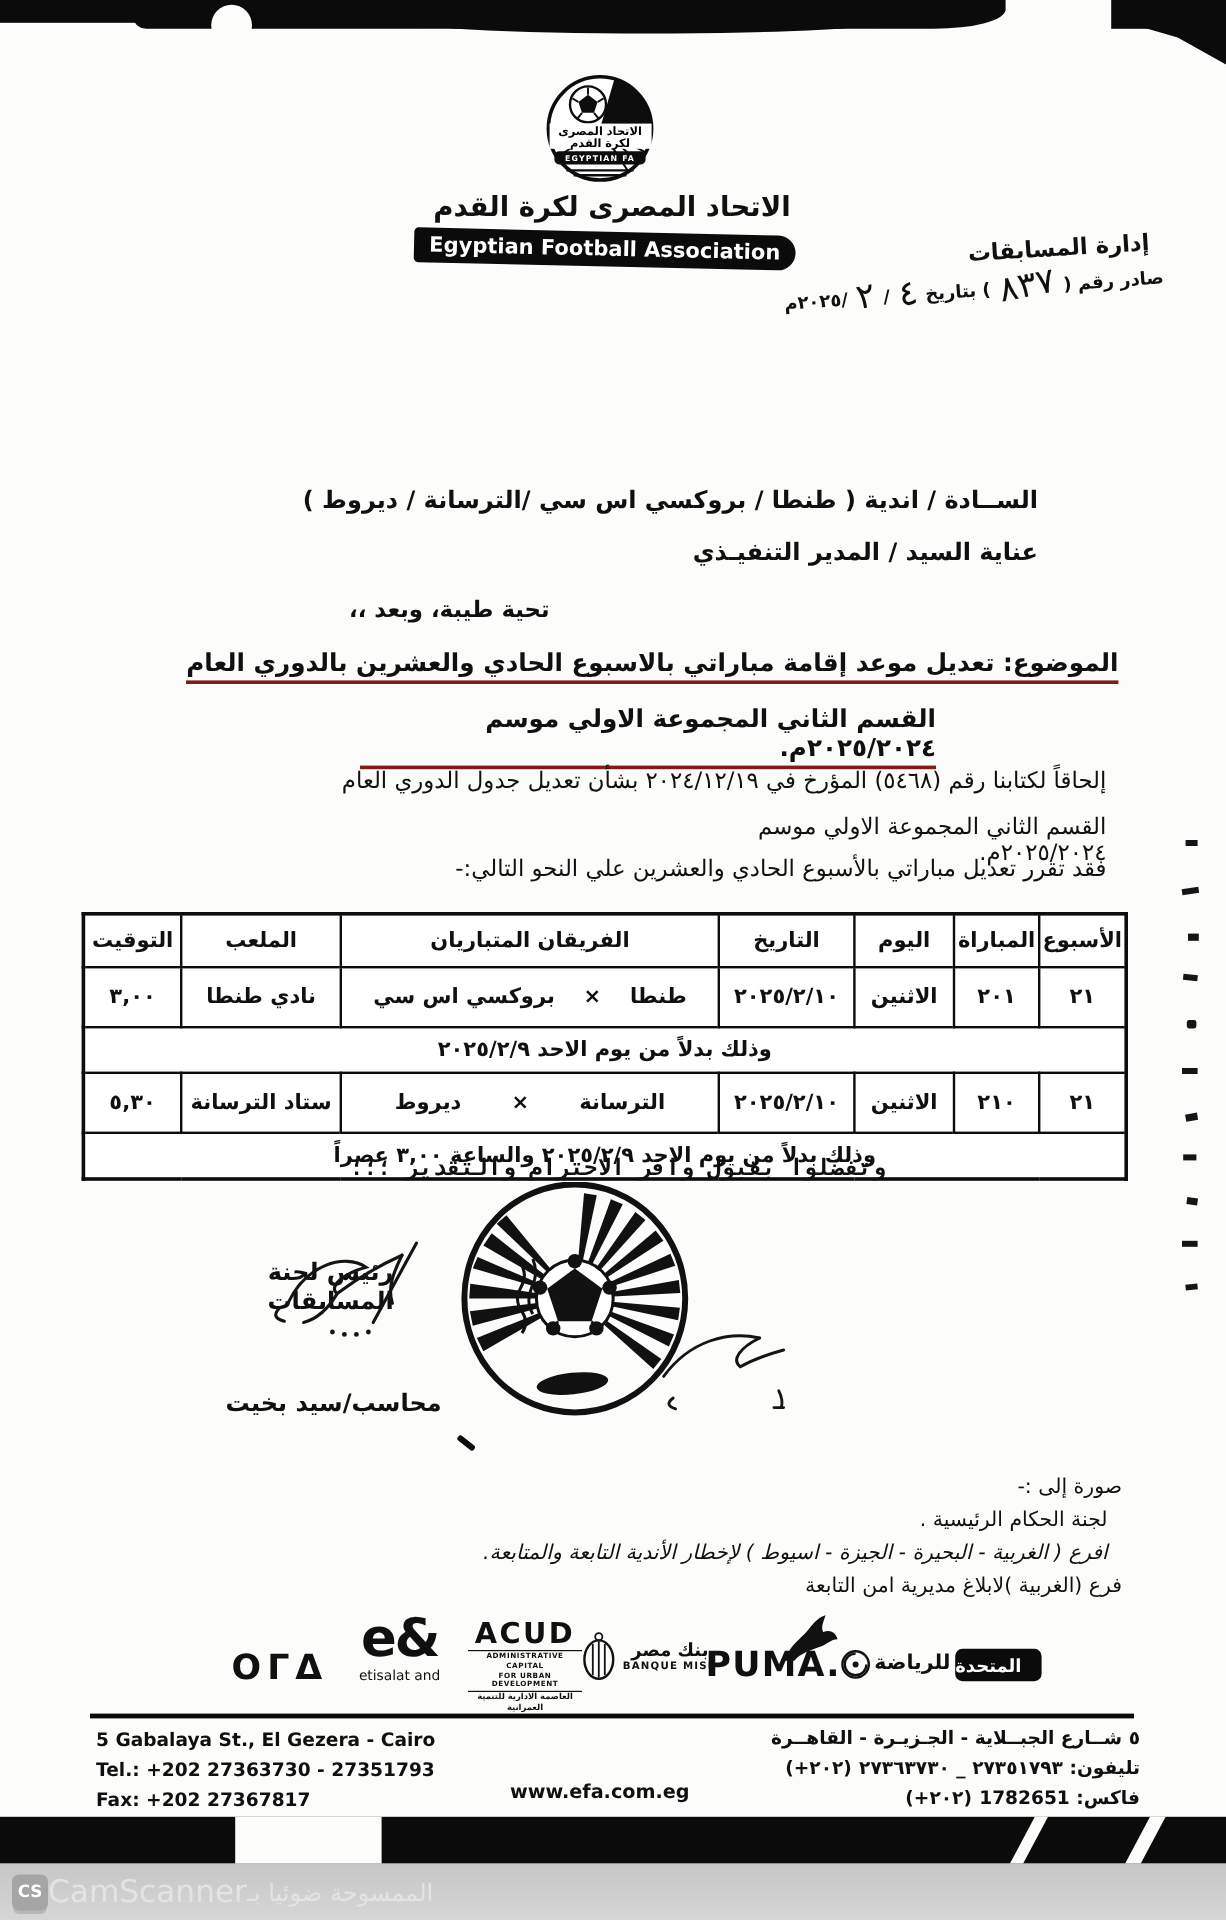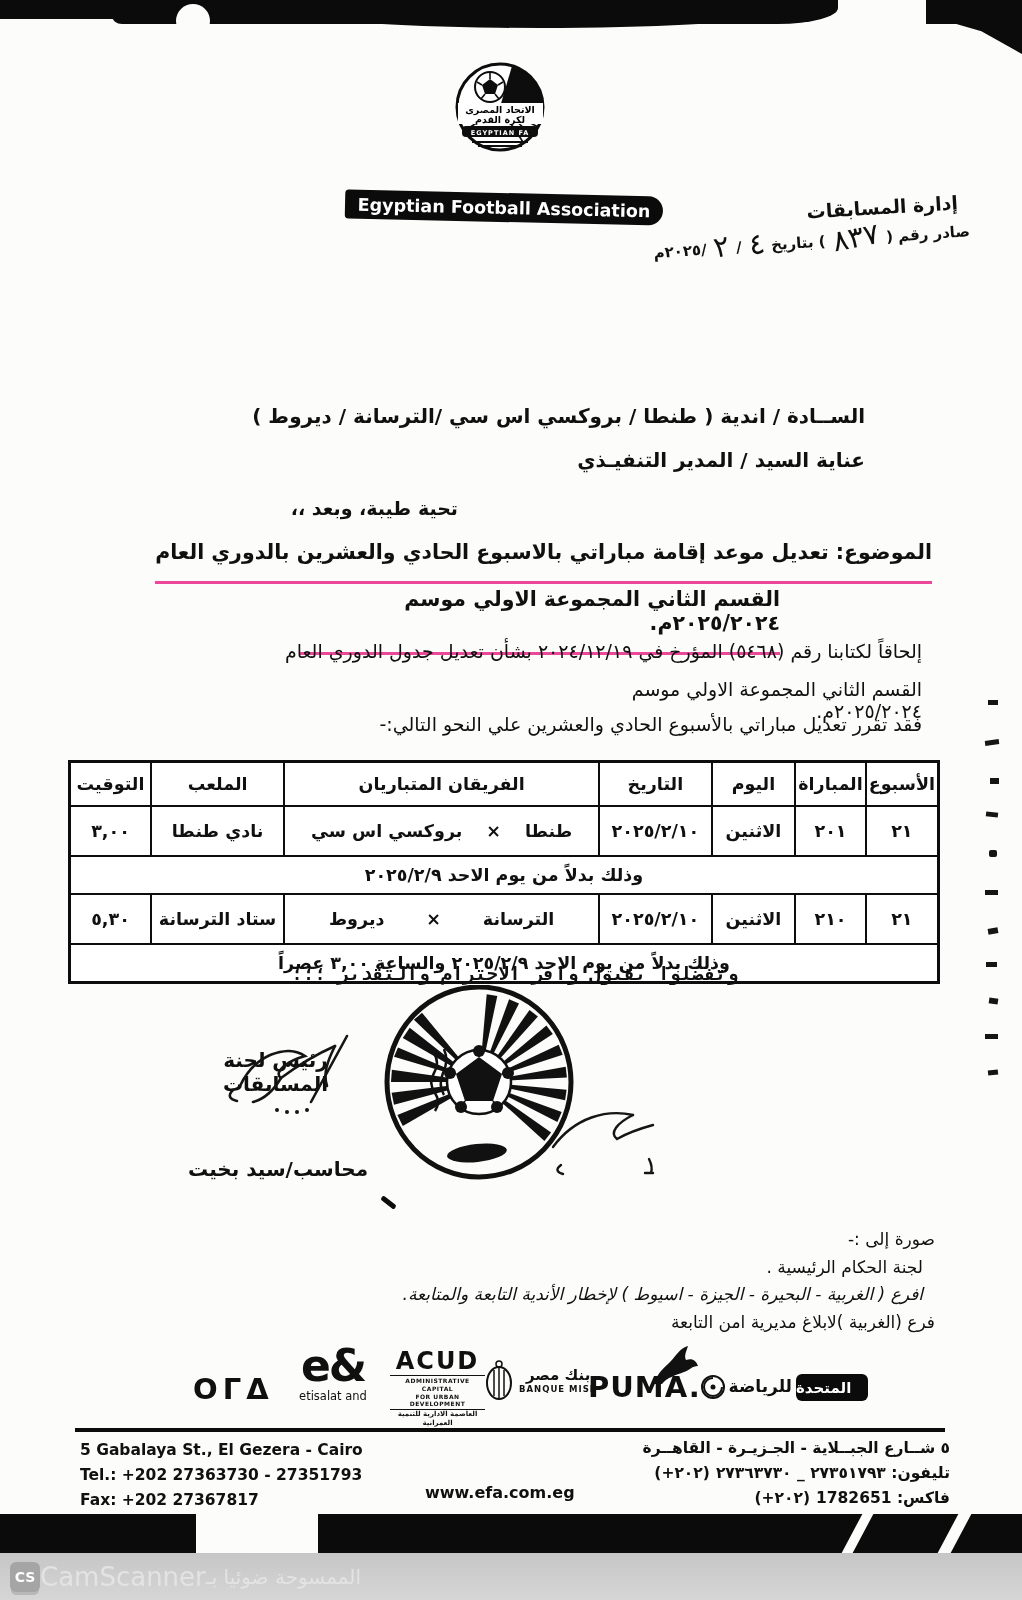--- a/index.html
+++ b/index.html
@@ -25,21 +25,21 @@
   .dept{font-size:19px; font-weight:bold; transform:rotate(-3.5deg);}
   .refline{
     display:flex; flex-direction:row-reverse; align-items:baseline; gap:7px;
     direction:ltr; font-size:15px; font-weight:bold; transform:rotate(-4deg);
     white-space:nowrap;
   }
   .hw{font-size:29px; font-weight:400; transform:rotate(-7deg) translateY(3px); letter-spacing:2px; display:inline-block;}
 
   
   .t20{font-size:20px;} .t19{font-size:19px;}
-  .uline{border-bottom:3px solid #ec4899; padding-bottom:17px; display:inline-block;}
+  .uline{border-bottom:3px solid #7f1d1d; padding-bottom:3px; display:inline-block;}
 
   
   table.sched{border-collapse:collapse; width:872px; border:3.5px solid #0d0d0d; direction:rtl; background:#fff;}
   table.sched th, table.sched td{border:2px solid #0d0d0d; font-weight:bold; text-align:center; padding:4px 2px;}
   table.sched th{font-size:17.5px; height:34px;}
   table.sched td{font-size:17.5px; height:40px;}
   table.sched td.note{height:28px; font-size:17.5px;}
   .teams-cell{display:flex; direction:rtl; justify-content:space-evenly; align-items:center;}
 
   
@@ -111,20 +111,21 @@
       <line x1="34" y1="25" x2="29" y2="22"></line>
     </g>
     <rect x="10" y="43" width="85" height="21" fill="#fff"></rect>
     <text x="52" y="52.5" text-anchor="middle" font-size="9.5" font-weight="bold" direction="rtl">الاتحاد المصرى</text>
     <text x="52" y="62.5" text-anchor="middle" font-size="9.5" font-weight="bold" direction="rtl">لكرة القدم</text>
     <rect x="14" y="66" width="76" height="11" rx="4" fill="#0d0d0d"></rect>
     <text x="52" y="74.5" text-anchor="middle" font-size="6.5" font-weight="bold" fill="#fff" letter-spacing="1">EGYPTIAN FA</text>
     <path d="M24,82 h56 M30,86 h44" stroke="#0d0d0d" stroke-width="2"></path>
   </svg>
 
+  <div class="abs org-ar ar ctr" style="left:340px;top:160px;width:340px;">الاتحاد المصرى لكرة القدم</div>
   <div class="abs banner" style="left:345px;top:193px;width:318px;height:29px;">
     <span>Egyptian Football Association</span>
   </div>
 
   <div class="abs dept ar" style="left:740px;top:198px;width:218px;">إدارة المسابقات</div>
   <div class="abs refline" style="left:545px;top:224px;width:425px;">
     <span class="ar">صادر رقم (</span>
     <span class="hw">٨٣٧</span>
     <span class="ar">) بتاريخ</span>
     <span class="hw">٤</span>

